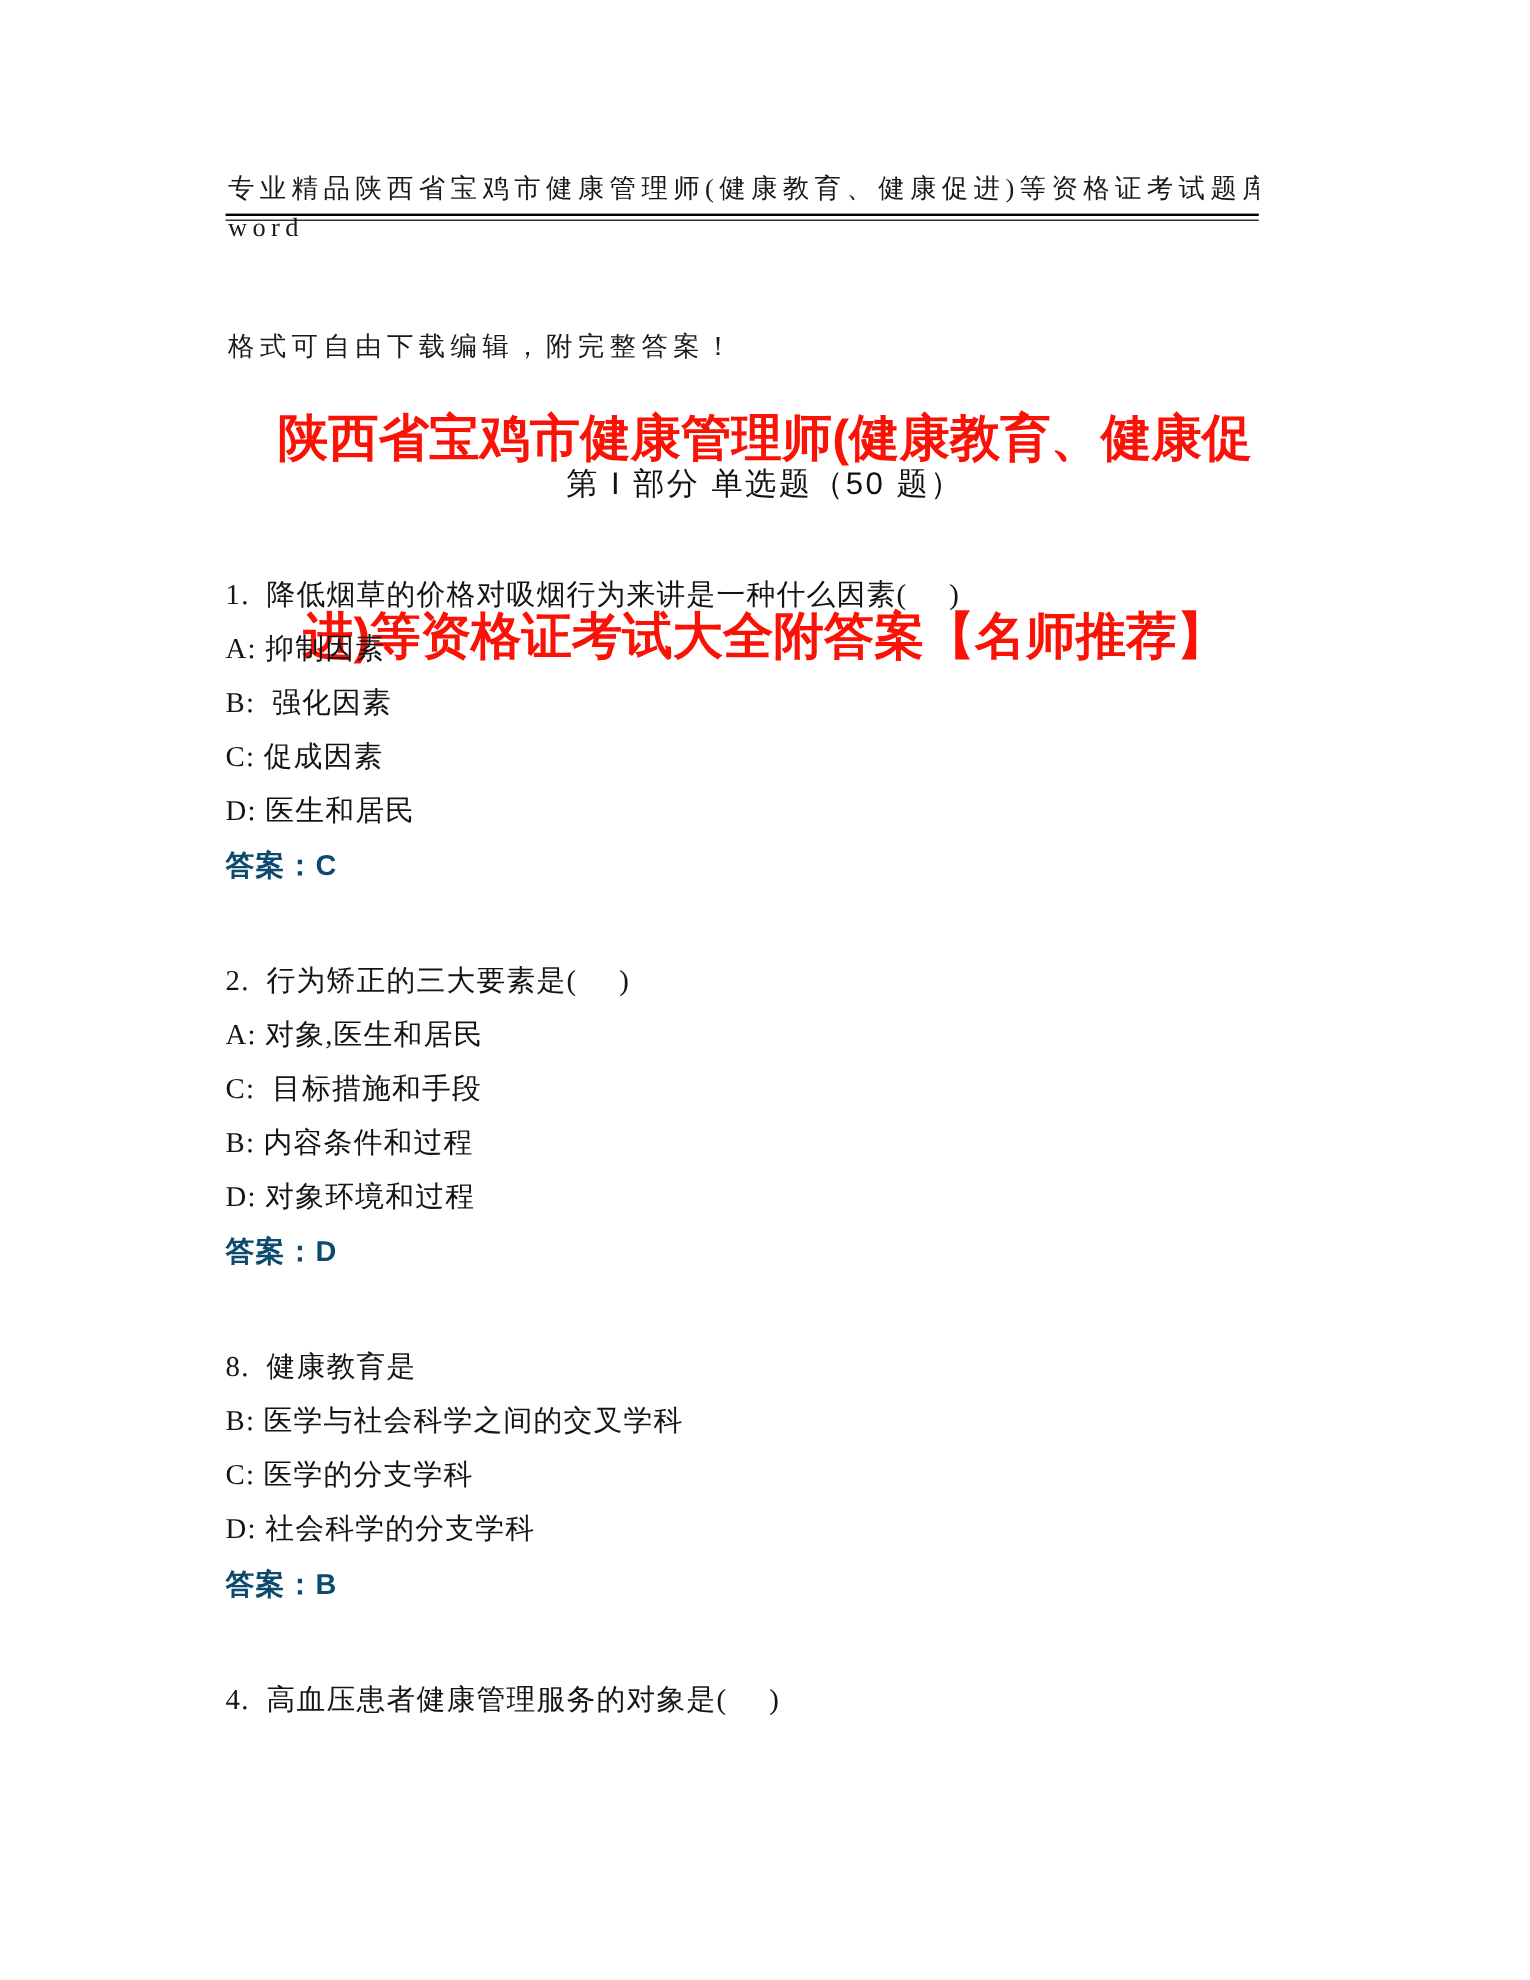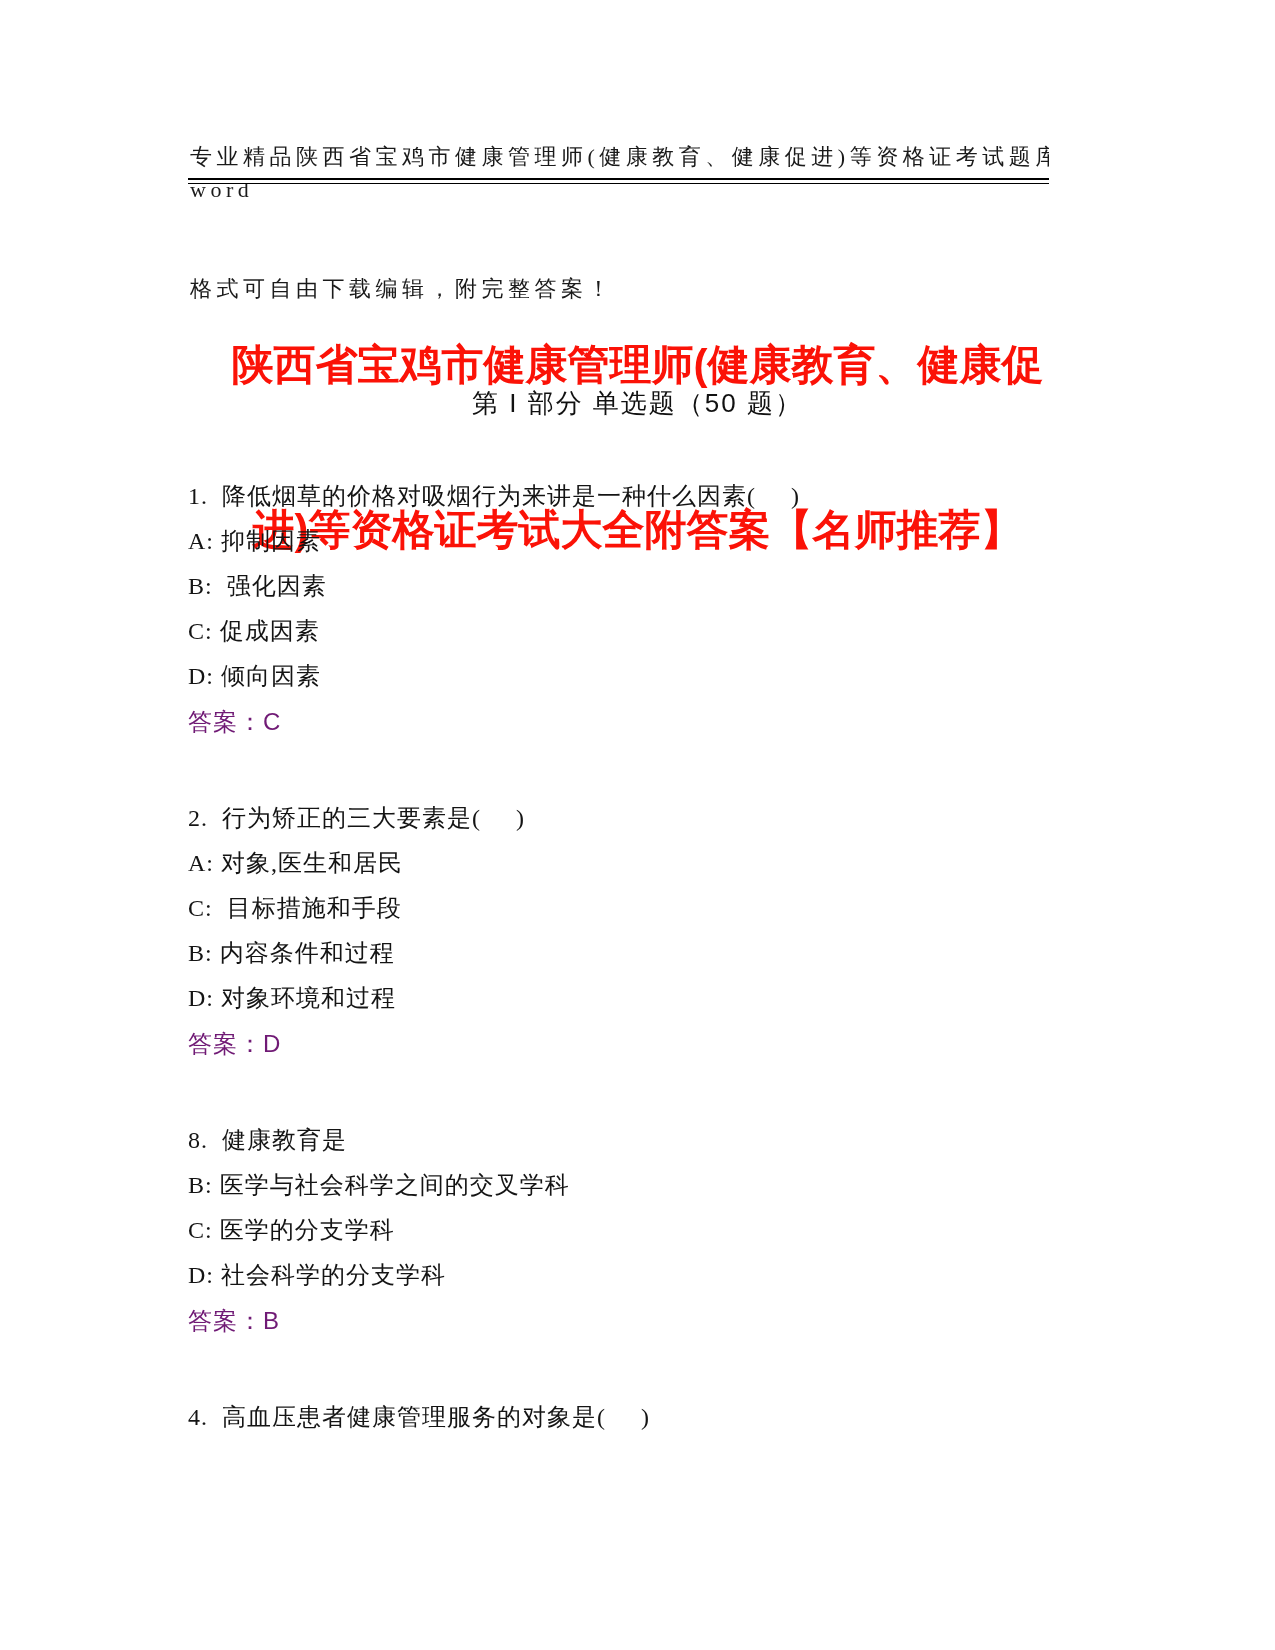--- a/index.html
+++ b/index.html
@@ -66,23 +66,23 @@
     top: 474px;
     width: 1000px;
     font-size: 24px;
     line-height: 45px;
     letter-spacing: 1px;
   }
   .question { margin: 0 0 52px 0; }
   .q-text, .q-option { white-space: pre-wrap; }
   .q-answer {
     font-family: "Liberation Sans", "DejaVu Sans", sans-serif;
-    font-weight: 400;
+    font-weight: 700;
     white-space: pre-wrap;
-    color: #701a75;
+    color: #0c4a6e;
   }
 </style>
 </head>
 <body>
 
 <div class="page">
 
   <div class="doc-header">
     <div>专业精品陕西省宝鸡市健康管理师(健康教育、健康促进)等资格证考试题库，word</div>
     <div>格式可自由下载编辑，附完整答案！</div>
@@ -97,21 +97,21 @@
 
   <div class="section-heading">第 I 部分 单选题（50 题）</div>
 
   <div class="questions">
 
     <div class="question">
       <div class="q-text">1.  降低烟草的价格对吸烟行为来讲是一种什么因素(     )</div>
       <div class="q-option">A: 抑制因素</div>
       <div class="q-option">B:  强化因素</div>
       <div class="q-option">C: 促成因素</div>
-      <div class="q-option">D: 倾向因素</div>
+      <div class="q-option">D: 医生和居民</div>
       <div class="q-answer"><span>答案：</span><span>C</span></div>
     </div>
 
     <div class="question">
       <div class="q-text">2.  行为矫正的三大要素是(     )</div>
       <div class="q-option">A: 对象,医生和居民</div>
       <div class="q-option">C:  目标措施和手段</div>
       <div class="q-option">B: 内容条件和过程</div>
       <div class="q-option">D: 对象环境和过程</div>
       <div class="q-answer"><span>答案：</span><span>D</span></div>

